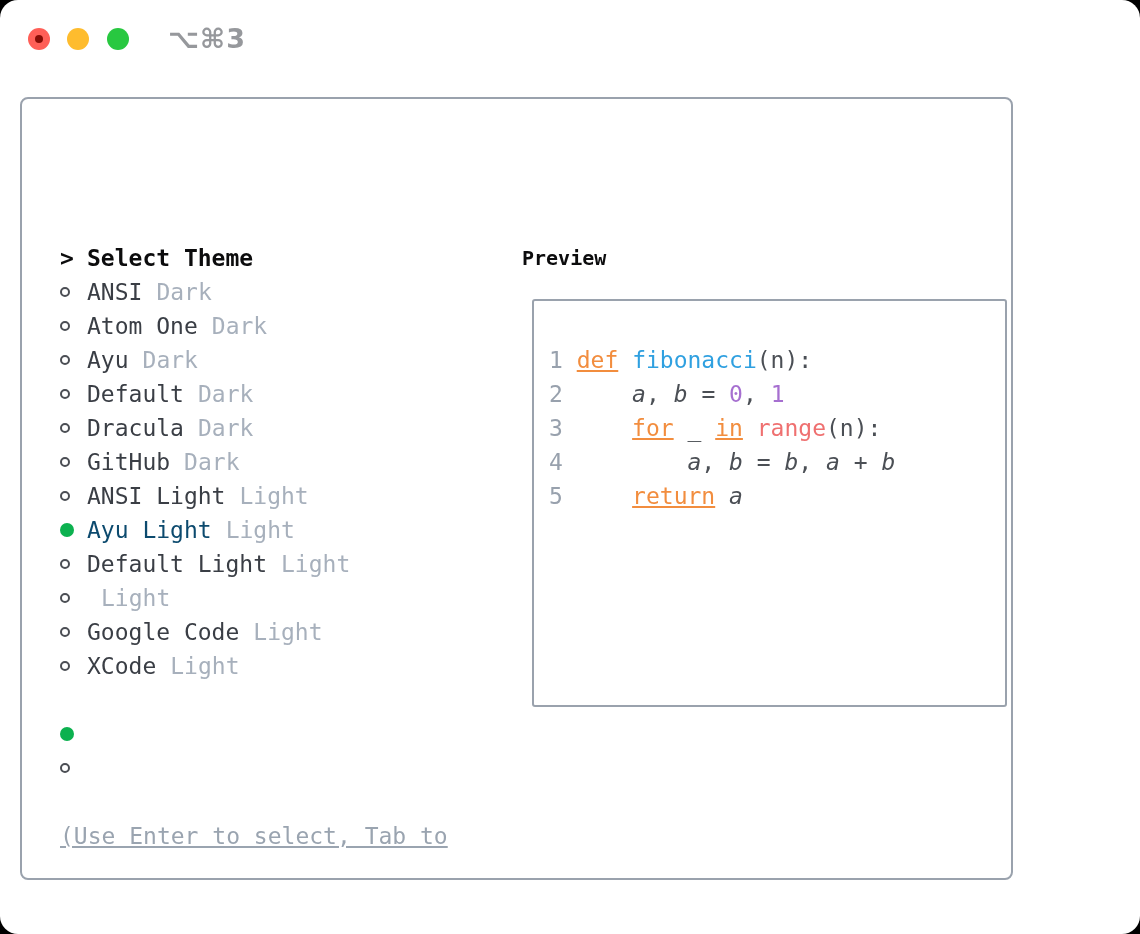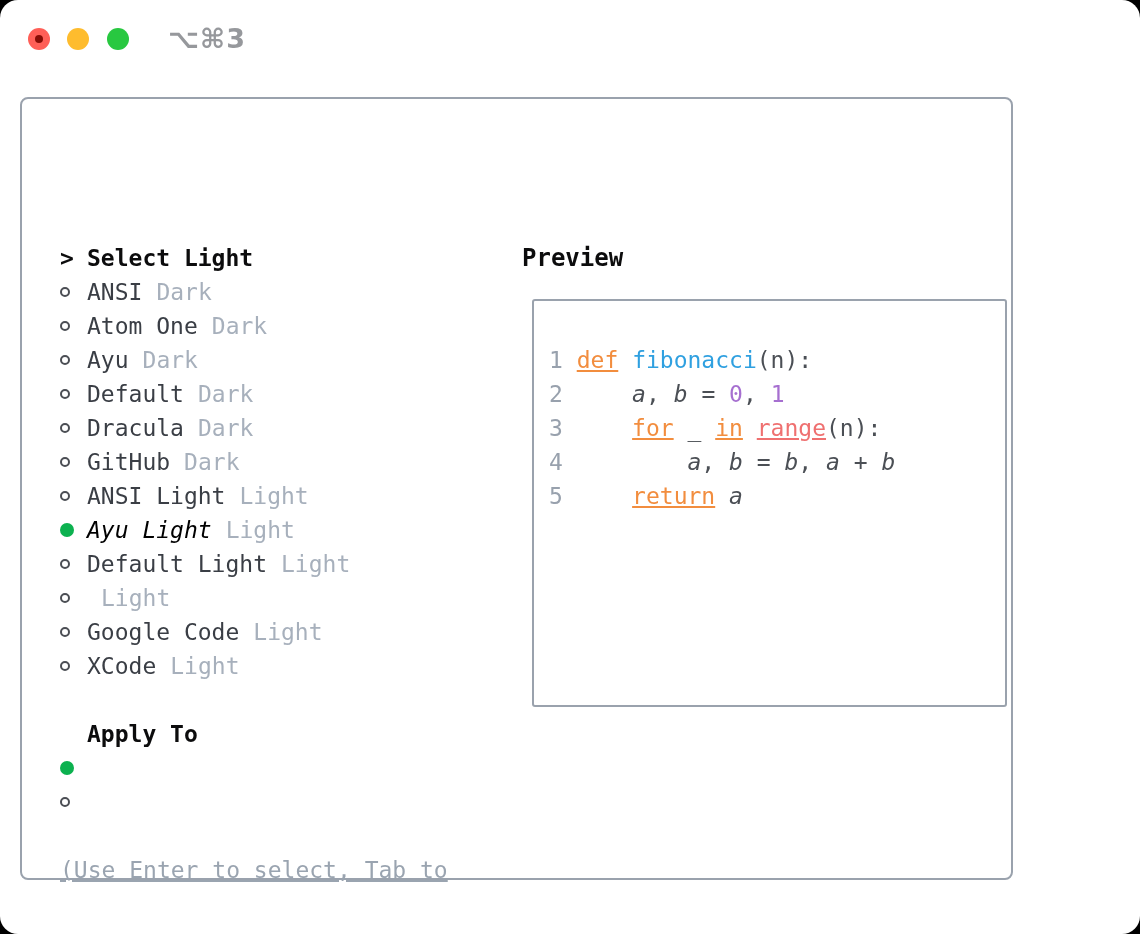--- a/index.html
+++ b/index.html
@@ -35,42 +35,42 @@
   
   .left-col { position:absolute; left:38px; top:142px; }
   .row { height:34px; display:flex; align-items:center; font-size:23px; white-space:pre; }
   .marker { flex:0 0 27px; display:flex; align-items:center; }
   .prompt { font-weight:700; color:#0c0c0d; font-size:23px; }
   .ring { width:10px; height:10px; border:2px solid #4b4e54; border-radius:50%; }
   .dot  { width:14px; height:14px; border-radius:50%; background:#0cb14f; }
   .heading { font-weight:700; color:#0c0c0d; }
   .name { color:#3a3e45; }
   .variant { color:#a7b0bc; margin-left:14px; }
-  .row.selected .name { color:#000000;font-style:italic; }
+  .row.selected .name { color:#0c4a6e; }
   .hint { color:#9aa4b0;text-decoration:underline; }
   .spacer { height:34px; }
 
   
   .preview-title {
     position:absolute; left:500px; top:142px; height:34px;
     display:flex; align-items:center;
-    font-size:24px; font-weight:700; color:#0c0c0d;
+    font-size:20px; font-weight:700; color:#0c0c0d;
   }
   .preview-box {
     position:absolute; left:510px; top:200px; width:475px; height:408px;
     border:2px solid #9aa2ad; border-radius:3px; background:#fff;
   }
   .code { position:absolute; left:15px; top:42px; }
   .crow { height:34px; display:flex; align-items:center; font-size:23px; white-space:pre; }
   .ln { color:#98a1ad; }
   .seg-plain    { color:#4b4f55; }
   .seg-keyword  { color:#f28d3e;text-decoration:underline; }
   .seg-function { color:#2fa0e0; }
   .seg-number   { color:#a66fd0; }
-  .seg-builtin  { color:#ef7070;text-decoration:underline; }
+  .seg-builtin  { color:#ef7070; }
   .seg-variable { color:#4b4f55; font-style:italic; }
 </style>
 </head>
 <body>
 
 <div class="screen">
 
   <div class="traffic red">
     <div class="inner-dot"></div>
   </div>
@@ -78,44 +78,40 @@
   <div class="traffic green"></div>
   <div class="shortcut">⌥⌘3</div>
 
   <div class="panel">
 
     <div class="left-col">
       <div class="row">
         <span class="marker">
           <span class="prompt">&gt;</span>
         </span>
-        <span class="heading">Select Light</span>
+        <span class="heading">Select Theme</span>
       </div>
 
       <div id="theme-list">
           <div class="row item"><span class="marker"><span class="ring"></span></span><span class="name">ANSI</span><span class="variant">Dark</span></div>
           <div class="row item"><span class="marker"><span class="ring"></span></span><span class="name">Atom One</span><span class="variant">Dark</span></div>
           <div class="row item"><span class="marker"><span class="ring"></span></span><span class="name">Ayu</span><span class="variant">Dark</span></div>
           <div class="row item"><span class="marker"><span class="ring"></span></span><span class="name">Default</span><span class="variant">Dark</span></div>
           <div class="row item"><span class="marker"><span class="ring"></span></span><span class="name">Dracula</span><span class="variant">Dark</span></div>
           <div class="row item"><span class="marker"><span class="ring"></span></span><span class="name">GitHub</span><span class="variant">Dark</span></div>
           <div class="row item"><span class="marker"><span class="ring"></span></span><span class="name">ANSI Light</span><span class="variant">Light</span></div>
           <div class="row item selected"><span class="marker"><span class="dot"></span></span><span class="name">Ayu Light</span><span class="variant">Light</span></div>
           <div class="row item"><span class="marker"><span class="ring"></span></span><span class="name">Default Light</span><span class="variant">Light</span></div>
           <div class="row item"><span class="marker"><span class="ring"></span></span><span class="variant">Light</span></div>
           <div class="row item"><span class="marker"><span class="ring"></span></span><span class="name">Google Code</span><span class="variant">Light</span></div>
           <div class="row item"><span class="marker"><span class="ring"></span></span><span class="name">XCode</span><span class="variant">Light</span></div>
         </div>
 
       <div class="row spacer"></div>
 
-      <div class="row">
-        <span class="marker"></span>
-        <span class="heading">Apply To</span>
-      </div>
 
       <div id="apply-list">
           <div class="row item selected"><span class="marker"><span class="dot"></span></span></div>
           <div class="row item"><span class="marker"><span class="ring"></span></span></div>
         </div>
 
       <div class="row spacer"></div>
 
       <div class="row hint">(Use Enter to select, Tab to</div>
     </div>

